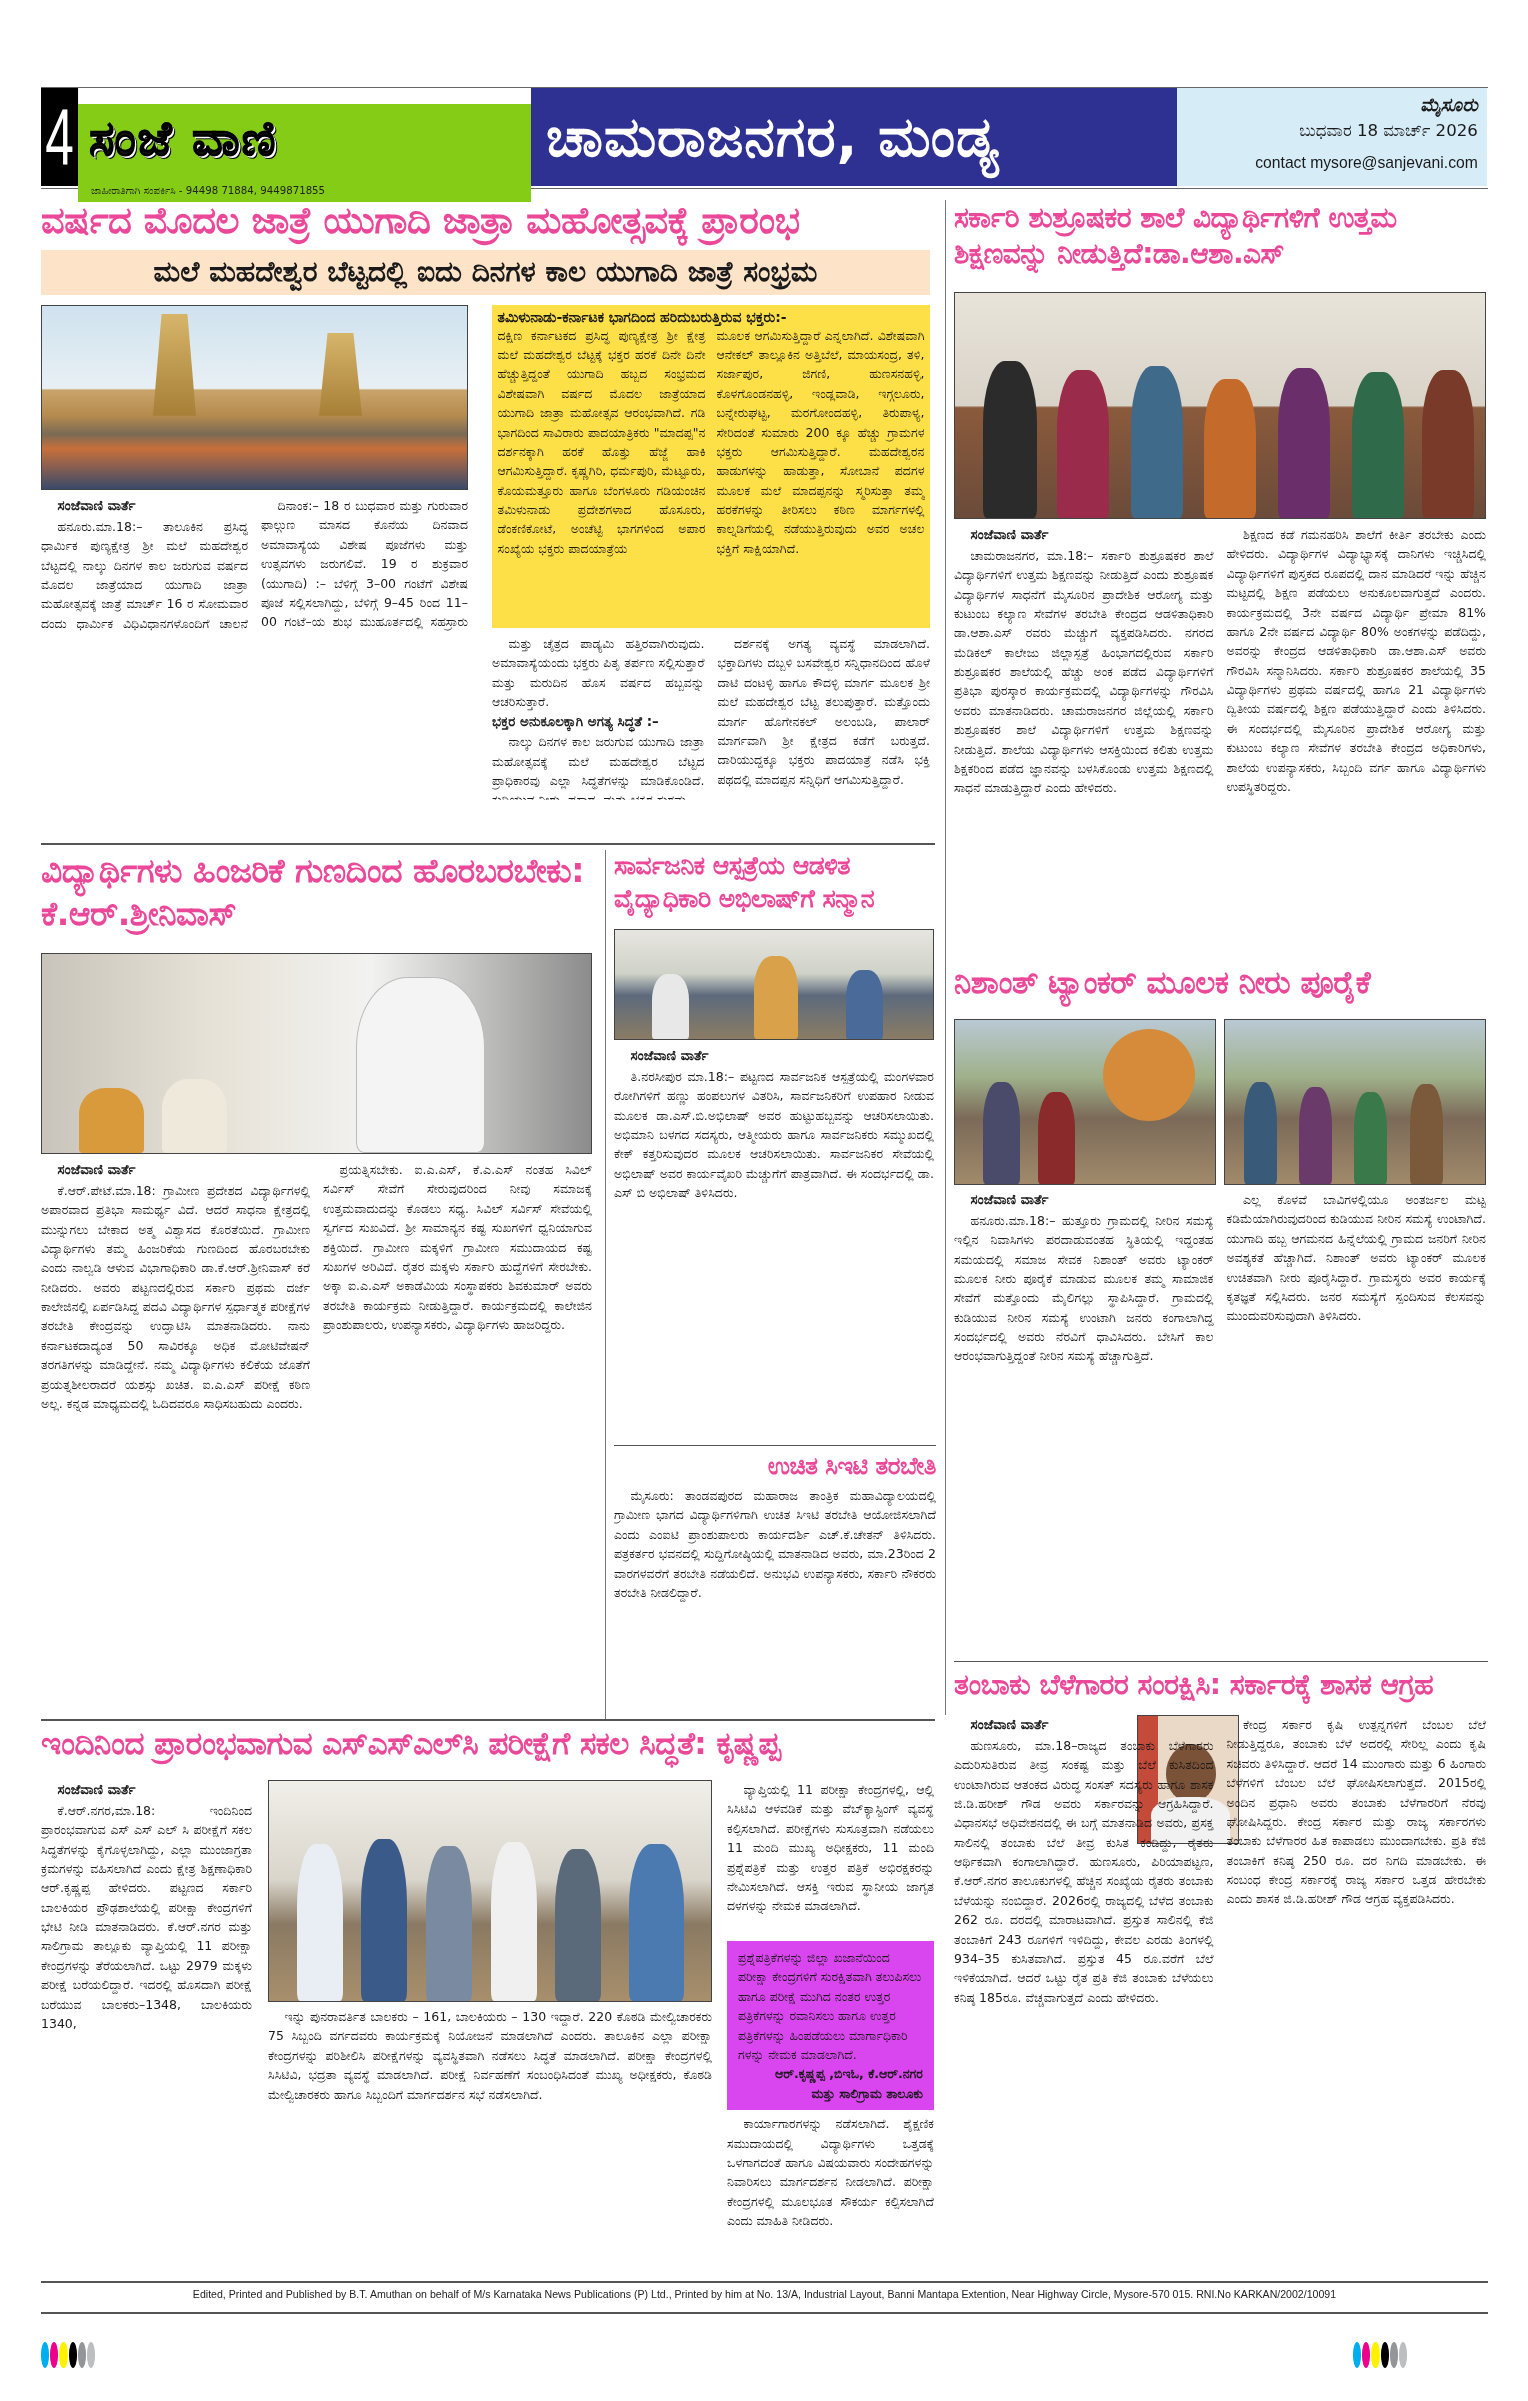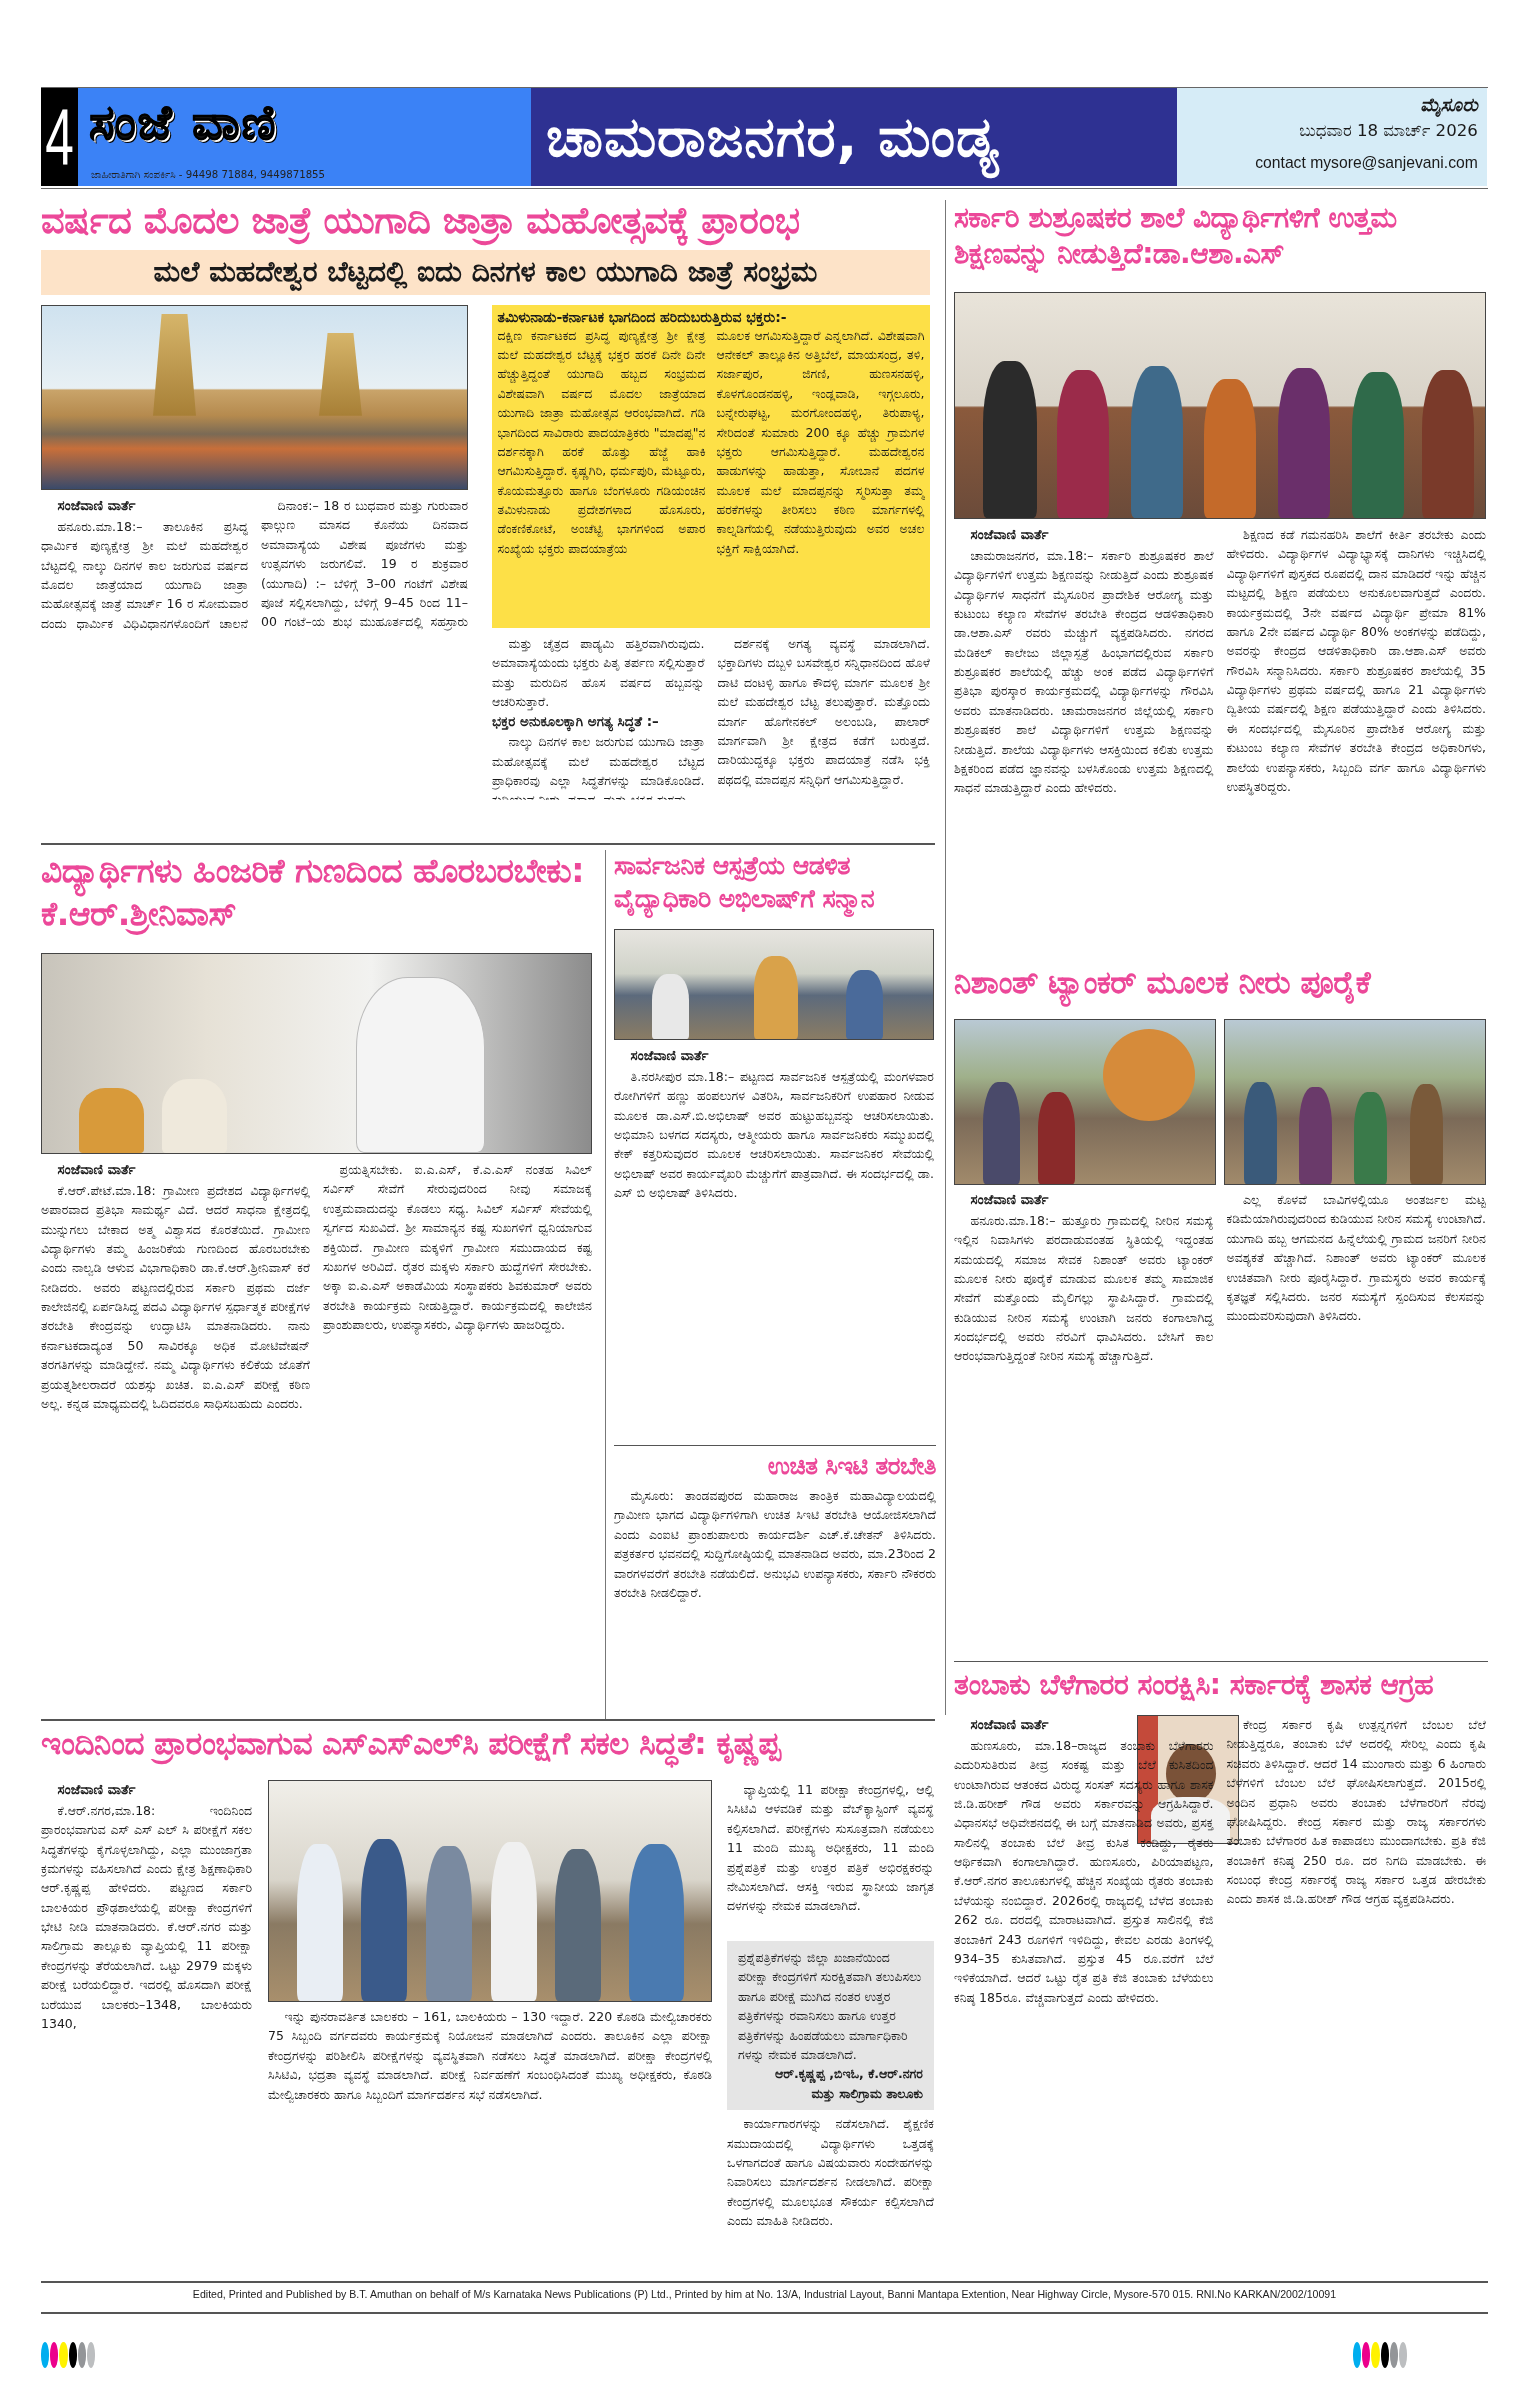--- a/index.html
+++ b/index.html
@@ -4,40 +4,40 @@
 <style>
   * { box-sizing: border-box; margin: 0; padding: 0; }
   html, body { width: 1528px; height: 2401px; background: #ffffff; overflow: hidden; }
   body { font-family: "DejaVu Sans", sans-serif; color: #1a1a1a; position: relative; }
 
   .page { position: absolute; left: 41px; top: 87px; width: 1447px; }
 
   
   .masthead { position: absolute; left: 0; top: 0; width: 1447px; height: 102px; border-top: 1.8px solid #666; border-bottom: 1.8px solid #666; }
   .page-num { position: absolute; left: 0; top: 0; width: 37px; height: 98px; background: #000; color: #fff; font-family: "Liberation Sans", sans-serif; font-size: 79px; line-height: 98px; text-align: center; transform: scaleX(0.65); transform-origin: left; width: 57px; }
-  .brand { position: absolute; left: 37px; top: 0; width: 453px; height: 98px; background: #3b82f6; }
+  .brand { position: absolute; left: 37px; top: 16px; width: 453px; height: 98px; background: #84cc16; }
   .brand-logo { position: absolute; left: 11px; top: 5.5px; font-family: "DejaVu Sans", sans-serif; font-weight: bold; font-size: 48px; color: #111; letter-spacing: 1.8px; -webkit-text-stroke: 0.9px #000; text-shadow: 1.8px 1.8px 0 #fff, 2.8px 2.8px 0 #000; }
   .brand-contact { position: absolute; left: 13px; bottom: 5.5px; font-size: 10.2px; color: #222; }
   .title-band { position: absolute; left: 490px; top: 0; width: 647px; height: 98px; background: #2e3192; color: #fff; font-weight: bold; font-size: 55px; line-height: 98px; padding-left: 15px; letter-spacing: 0.9px; }
   .edition { position: absolute; left: 1136px; top: 0; width: 310px; height: 98px; background: #d6ecf7; text-align: right; padding-right: 9.2px; }
   .edition .city { font-size: 18.5px; font-weight: bold; margin-top: 5.5px; font-style: italic; }
   .edition .date { font-size: 16.6px; margin-top: 5.5px; }
   .edition .contact { font-family: "Liberation Sans", sans-serif; font-size: 15.7px; margin-top: 14px; }
 
   
   .art { position: absolute; }
   .headline { font-weight: bold; color: #ec4899; line-height: 1.15; letter-spacing: -0.5px; }
   .subbar { background: #fde3c8; text-align: center; font-weight: bold; font-size: 28px; padding: 5.5px 0; }
   .photo { position: absolute; border: 0.9px solid #444; overflow: hidden; }
   .cols { position: absolute; display: flex; gap: 13px; }
   .col { flex: 1; font-size: 12.5px; line-height: 1.55; text-align: justify; overflow: hidden; }
   .col p { text-indent: 16.6px; }
   .byline { font-weight: bold; font-size: 13.4px; padding-left: 16.6px; }
   .boxed { background: #fde047; }
-  .pinkbox { background: #e5e5e5; padding: 7.4px 11px; font-size: 12.5px; line-height: 1.55; }
+  .pinkbox { background: #d946ef; padding: 7.4px 11px; font-size: 12.5px; line-height: 1.55; }
   .sign { text-align: right; font-weight: bold; }
   .rule-h { position: absolute; height: 1.8px; background: #555; }
   .rule-v { position: absolute; width: 0.9px; background: #777; }
   .inline-head { font-weight: bold; font-size: 13.4px; }
 
   
   .ph-temple { background: linear-gradient(#cfe2ef 0%, #e8f0f4 45%, #c9a46a 46%, #b58a4e 60%, #7a6a55 70%, #c86f3a 78%, #3a4a6a 100%); }
   .ph-temple .tower { position: absolute; bottom: 40%; width: 43px; background: linear-gradient(#d6b56a, #a77f36); clip-path: polygon(20% 0, 80% 0, 100% 100%, 0 100%); }
   .ph-room { background: linear-gradient(#e9e4da 0%, #d8d2c7 50%, #8b5a3c 51%, #6b4b3a 100%); }
   .ph-stage { background: linear-gradient(90deg, #c8c4bb 0%, #e6e1d6 30%, #f2f2f0 60%, #8c8c8c 100%); }

